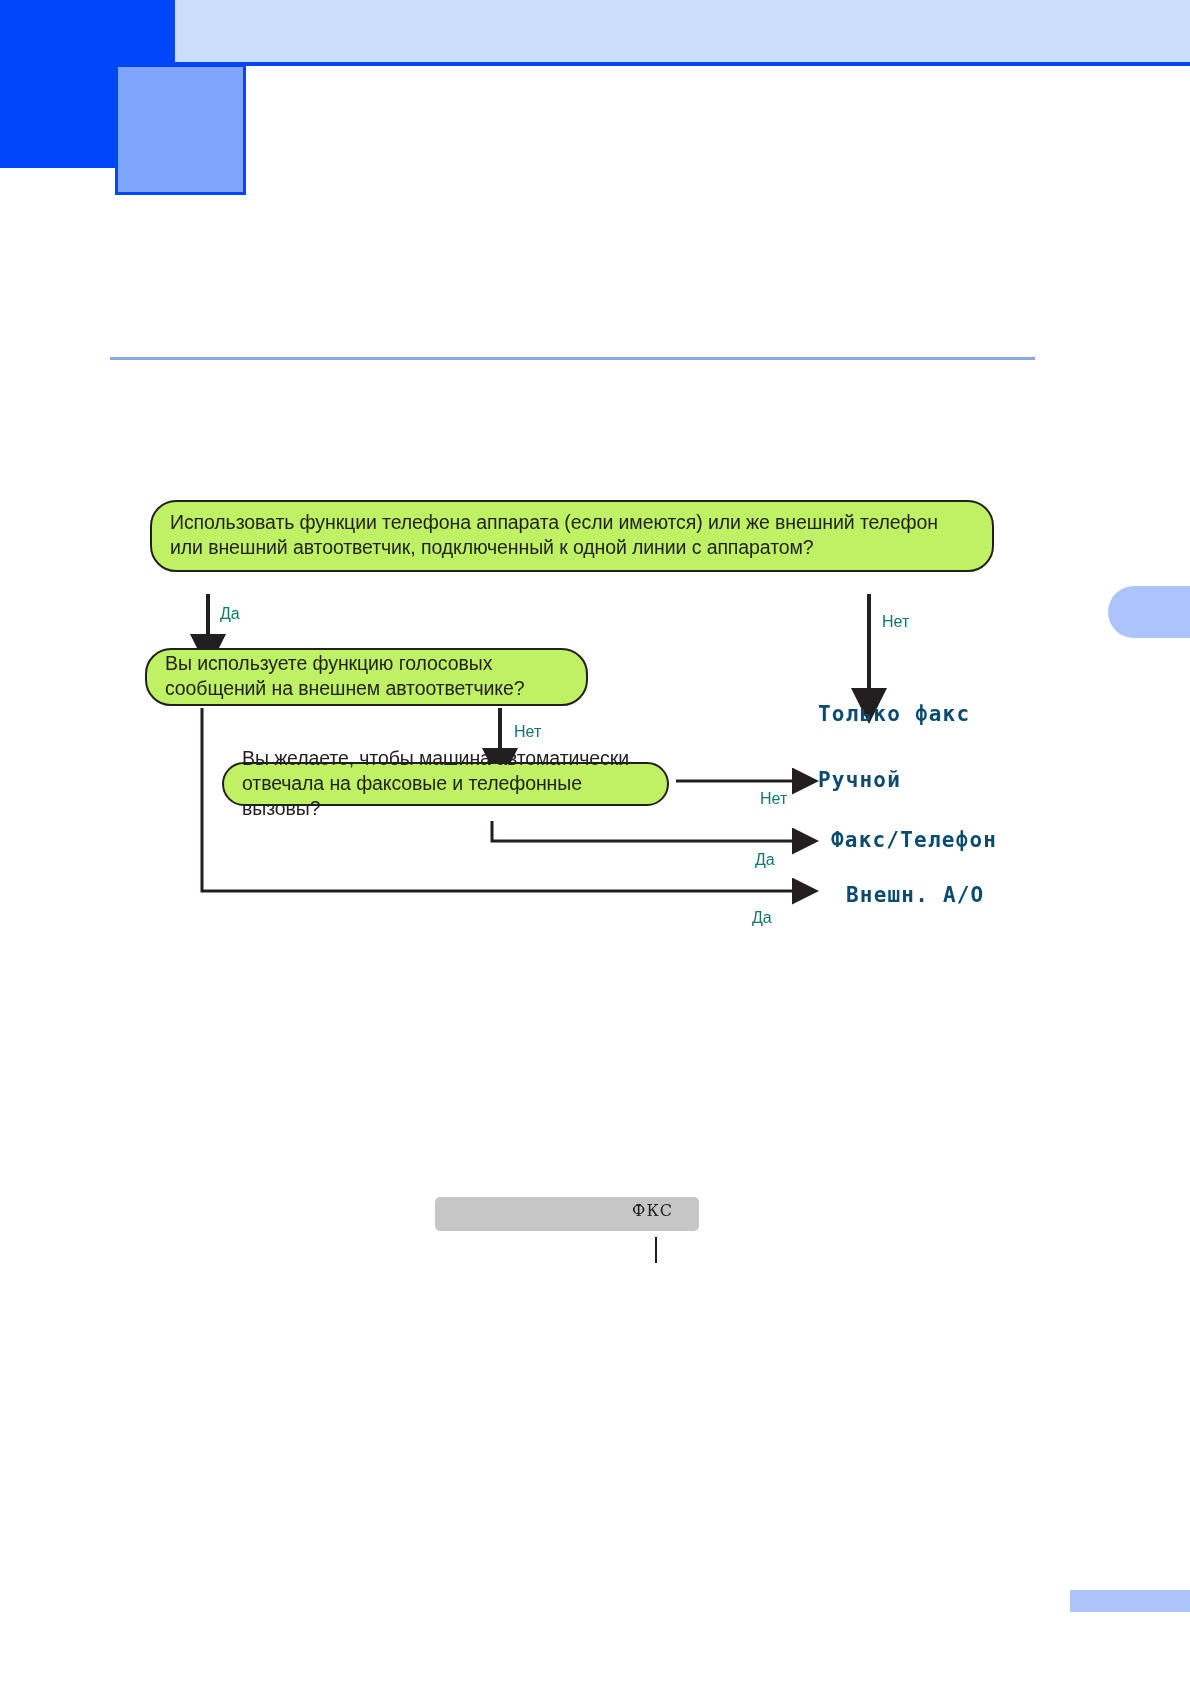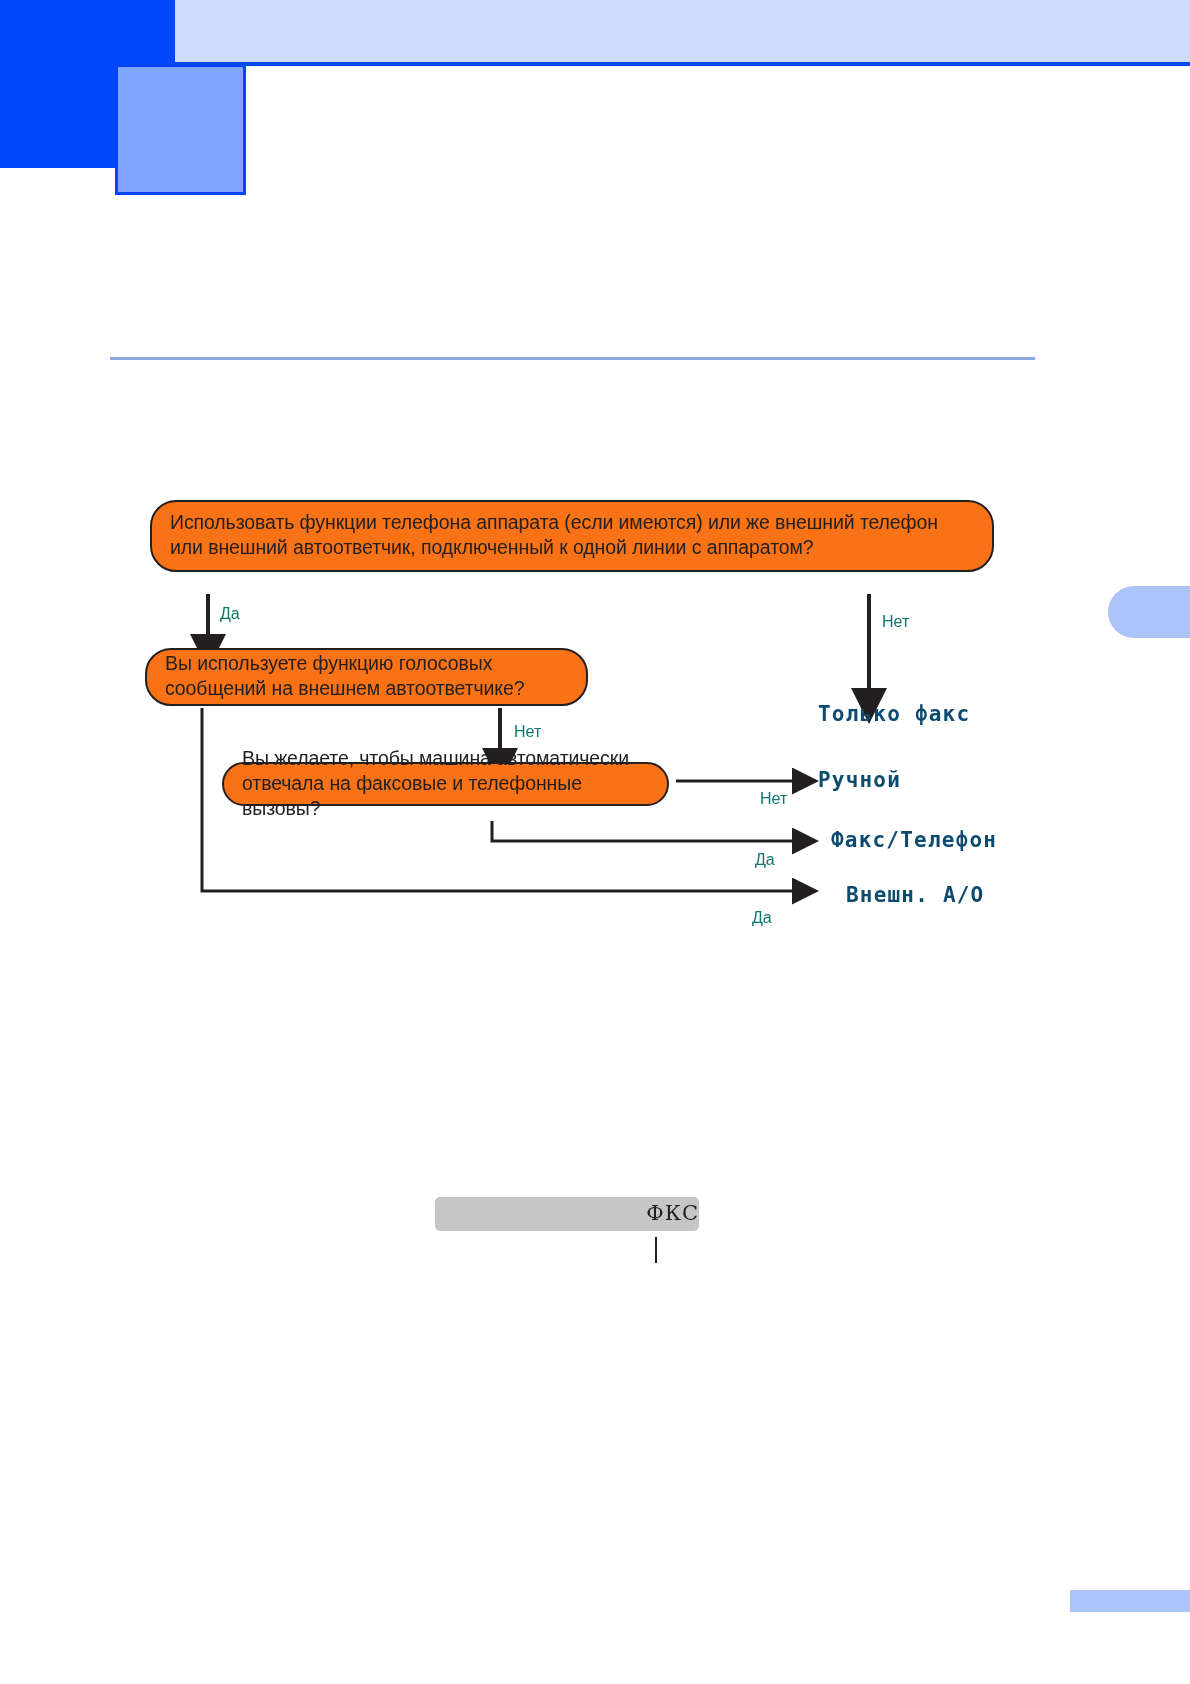--- a/index.html
+++ b/index.html
@@ -94,21 +94,21 @@
     position: absolute;
     left: 0;
     top: 0;
   }
 
   .qbox {
     position: absolute;
     box-sizing: border-box;
     border: 2.5px solid #231f20;
     border-radius: 26px;
-    background: #f97316;
+    background: #bef264;
     display: flex;
     align-items: center;
     padding: 4px 16px 6px 18px;
   }
   .qbox span {
     font-size: 19.5px;
     line-height: 25px;
     letter-spacing: -0.1px;
     color: #231f20;
   }
@@ -145,24 +145,24 @@
     position: absolute;
     left: 435px;
     top: 1197px;
     width: 264px;
     height: 34px;
     background: #c6c6c6;
     border-radius: 5px;
   }
   .lcd-strip span {
     position: absolute;
-    right: 0;
+    right: 26px;
     top: 4px;
     font-family: "DejaVu Serif", "Liberation Serif", serif;
-    font-size: 21px;
+    font-size: 16px;
     letter-spacing: 1px;
     color: #231f20;
   }
   .lcd-tick {
     position: absolute;
     left: 655px;
     top: 1237px;
     width: 2px;
     height: 26px;
     background: #231f20;

